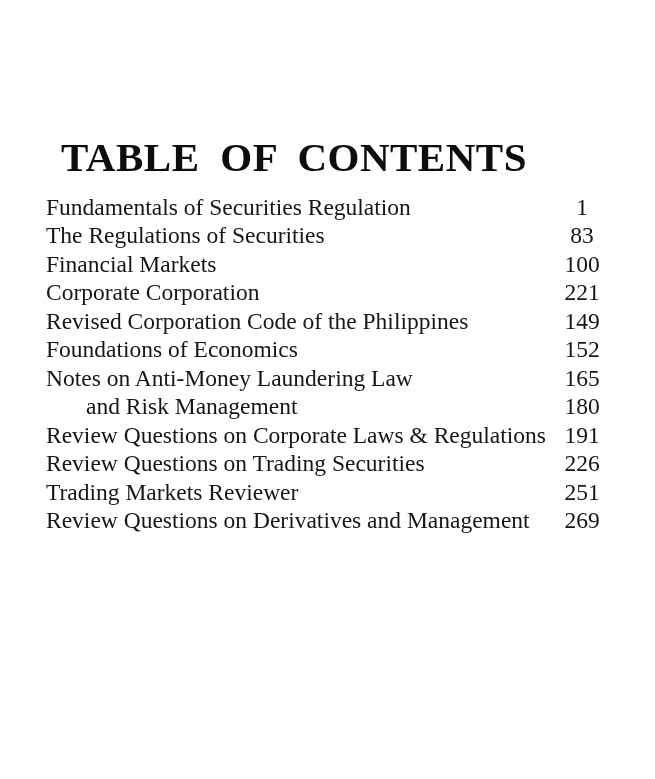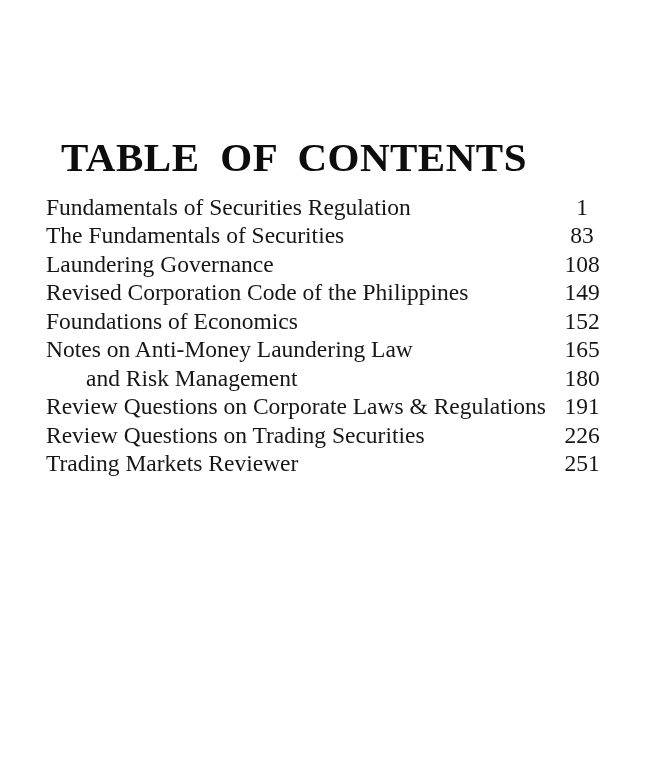--- a/index.html
+++ b/index.html
@@ -68,29 +68,33 @@
 
   <h1 class="doc-title">TABLE OF CONTENTS</h1>
 
   <div class="toc-list">
     <div class="toc-row">
       <span class="toc-entry-title">Fundamentals of Securities Regulation</span>
       <span class="toc-page-number">1</span>
     </div>
 
     <div class="toc-row">
-      <span class="toc-entry-title">The Fundamentals of Securities</span>
+      <span class="toc-entry-title">The Regulations of Securities</span>
       <span class="toc-page-number">83</span>
     </div>
 
 
+    <div class="toc-row">
+      <span class="toc-entry-title">Financial Markets</span>
+      <span class="toc-page-number">100</span>
+    </div>
 
     <div class="toc-row">
-      <span class="toc-entry-title">Laundering Governance</span>
-      <span class="toc-page-number">108</span>
+      <span class="toc-entry-title">Corporate Corporation</span>
+      <span class="toc-page-number">221</span>
     </div>
 
     <div class="toc-row">
       <span class="toc-entry-title">Revised Corporation Code of the Philippines</span>
       <span class="toc-page-number">149</span>
     </div>
 
     <div class="toc-row">
       <span class="toc-entry-title">Foundations of Economics</span>
       <span class="toc-page-number">152</span>
@@ -115,15 +119,19 @@
     <div class="toc-row">
       <span class="toc-entry-title">Review Questions on Trading Securities</span>
       <span class="toc-page-number">226</span>
     </div>
 
     <div class="toc-row">
       <span class="toc-entry-title">Trading Markets Reviewer</span>
       <span class="toc-page-number">251</span>
     </div>
 
+    <div class="toc-row">
+      <span class="toc-entry-title">Review Questions on Derivatives and Management</span>
+      <span class="toc-page-number">269</span>
+    </div>
   </div>
 
 </div>
 
 </body></html>

